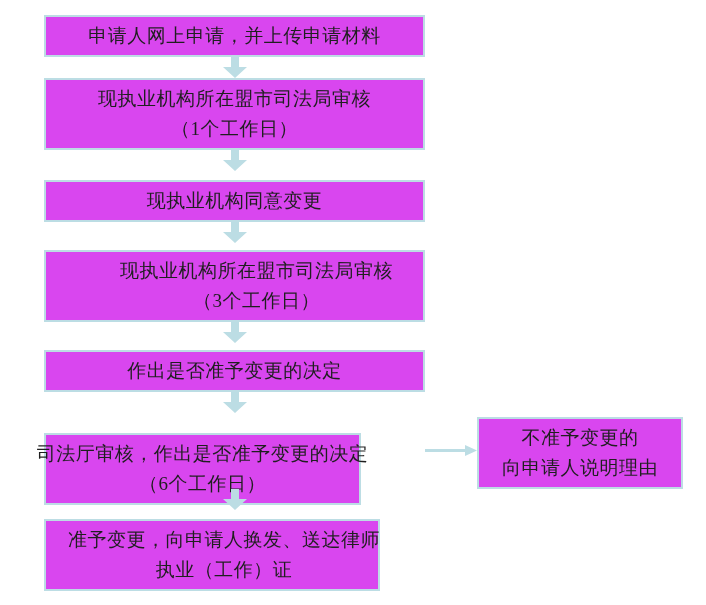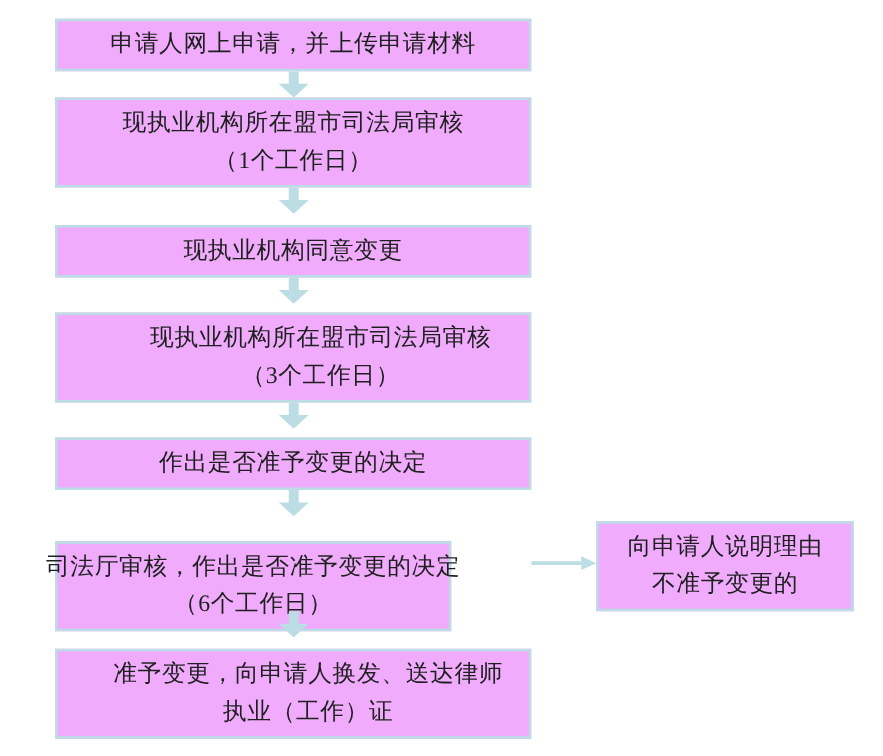--- a/index.html
+++ b/index.html
@@ -18,21 +18,21 @@
     position: absolute;
     left: 0;
     top: 0;
     width: 706px;
     height: 605px;
   }
   .node {
     position: absolute;
     box-sizing: border-box;
     border: 2px solid #bcdde4;
-    background: #f0abfc;
+    background: #d946ef;
     display: flex;
     flex-direction: column;
     align-items: center;
     justify-content: center;
     color: #1f1f1f;
     font-size: 19px;
     line-height: 30px;
     letter-spacing: 0.5px;
     text-align: center;
     white-space: nowrap;
@@ -40,21 +40,21 @@
   .node .line {
     display: block;
   }
   
   .n1 { left: 44px;  top: 15px;  width: 381px; height: 42px; }
   .n2 { left: 44px;  top: 78px;  width: 381px; height: 72px; }
   .n3 { left: 44px;  top: 180px; width: 381px; height: 42px; }
   .n4 { left: 44px;  top: 250px; width: 381px; height: 72px; padding-left: 44px; }
   .n5 { left: 44px;  top: 350px; width: 381px; height: 42px; }
   .n6 { left: 44px;  top: 417px; width: 317px; height: 72px; margin-top: 16px; }
-  .n7 { left: 44px;  top: 519px; width: 381px; height: 72px; padding-left: 24px; }
+  .n7 { left: 44px;  top: 519px; width: 336px; height: 72px; padding-left: 24px; }
   .n8 { left: 477px; top: 417px; width: 206px; height: 72px; }
 
   
   .varrow {
     position: absolute;
     width: 26px;
     height: 21px;
   }
   .varrow svg { display: block; }
   .va1 { left: 222px; top: 57px;  }
@@ -148,17 +148,17 @@
       <polygon points="9,0 17,0 17,10 25,10 13,21 1,10 9,10" fill="#bcdde4"></polygon>
     </svg>
   </div>
 
   <div class="node n7">
     <span class="line">准予变更，向申请人换发、送达律师</span>
     <span class="line">执业（工作）证</span>
   </div>
 
   <div class="node n8">
+    <span class="line">不准予变更的</span>
     <span class="line">向申请人说明理由</span>
-    <span class="line">不准予变更的</span>
   </div>
 
 </div>
 
 </body></html>

